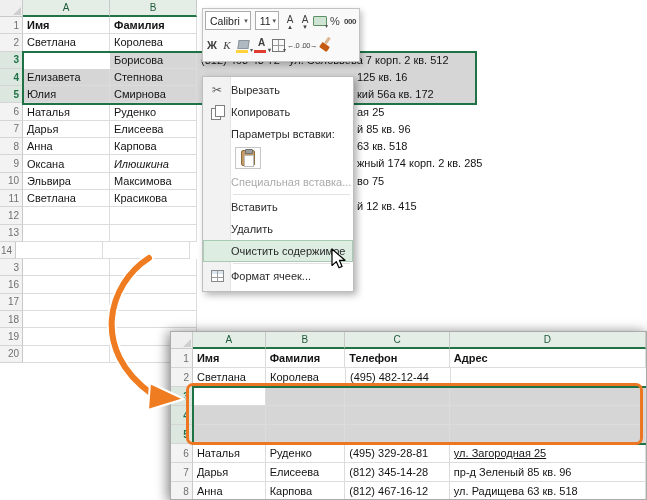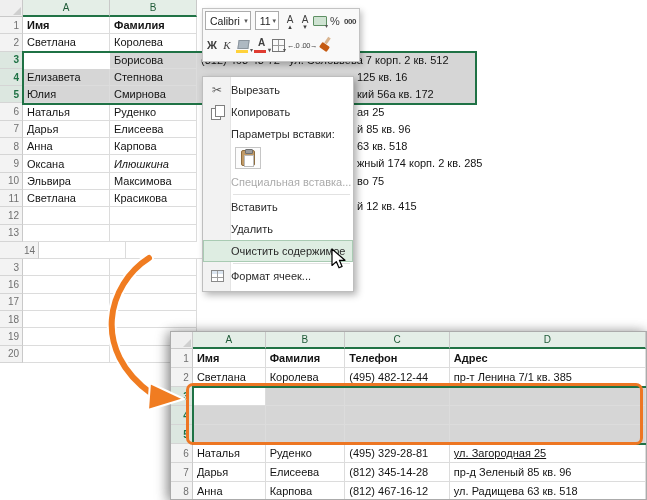--- a/index.html
+++ b/index.html
@@ -168,21 +168,21 @@
           <div class="rowhdr" data-name="row-header-12" style="width: 23px;">12</div>
           <div class="cell" data-name="cell-A12" style="width: 87px;"></div>
           <div class="cell" data-name="cell-B12" style="width: 87px;"></div>
         </div>
         <div class="m-row" data-name="sheet-row">
           <div class="rowhdr" data-name="row-header-13" style="width: 23px;">13</div>
           <div class="cell" data-name="cell-A13" style="width: 87px;"></div>
           <div class="cell" data-name="cell-B13" style="width: 87px;"></div>
         </div>
         <div class="m-row" data-name="sheet-row">
-          <div class="rowhdr" data-name="row-header-14" style="width: 39px;">14</div>
+          <div class="rowhdr" data-name="row-header-14" style="width: 16px;">14</div>
           <div class="cell" data-name="cell-A14" style="width: 87px;"></div>
           <div class="cell" data-name="cell-B14" style="width: 87px;"></div>
         </div>
         <div class="m-row" data-name="sheet-row">
           <div class="rowhdr" data-name="row-header-15" style="width: 23px;">3</div>
           <div class="cell" data-name="cell-A15" style="width: 87px;"></div>
           <div class="cell" data-name="cell-B15" style="width: 87px;"></div>
         </div>
         <div class="m-row" data-name="sheet-row">
           <div class="rowhdr" data-name="row-header-16" style="width: 23px;">16</div>
@@ -347,21 +347,20 @@
           <div class="cell bold" data-name="cell-A1" style="width: 73px;">Имя</div>
           <div class="cell bold" data-name="cell-B1" style="width: 80px;">Фамилия</div>
           <div class="cell bold" data-name="cell-C1" style="width: 105px;">Телефон</div>
           <div class="cell bold" data-name="cell-D1" style="width: 197px;">Адрес</div>
         </div>
         <div class="r-row" data-name="sheet-row">
           <div class="rowhdr" data-name="row-header-2" style="width: 22px;">2</div>
           <div class="cell" data-name="cell-A2" style="width: 73px;">Светлана</div>
           <div class="cell" data-name="cell-B2" style="width: 80px;">Королева</div>
           <div class="cell" data-name="cell-C2" style="width: 105px;">(495) 482-12-44</div>
-          <div class="cell" data-name="cell-D2" style="width: 197px;">пр-т Ленина 7/1 кв. 385</div>
         </div>
         <div class="r-row" data-name="sheet-row">
           <div class="rowhdr selhdr" data-name="row-header-3" style="width: 22px;">3</div>
           <div class="cell selcell active" data-name="cell-A3" style="width: 73px;"></div>
           <div class="cell selcell" data-name="cell-B3" style="width: 80px;"></div>
           <div class="cell selcell" data-name="cell-C3" style="width: 105px;"></div>
           <div class="cell selcell" data-name="cell-D3" style="width: 197px;"></div>
         </div>
         <div class="r-row" data-name="sheet-row">
           <div class="rowhdr selhdr" data-name="row-header-4" style="width: 22px;">4</div>

